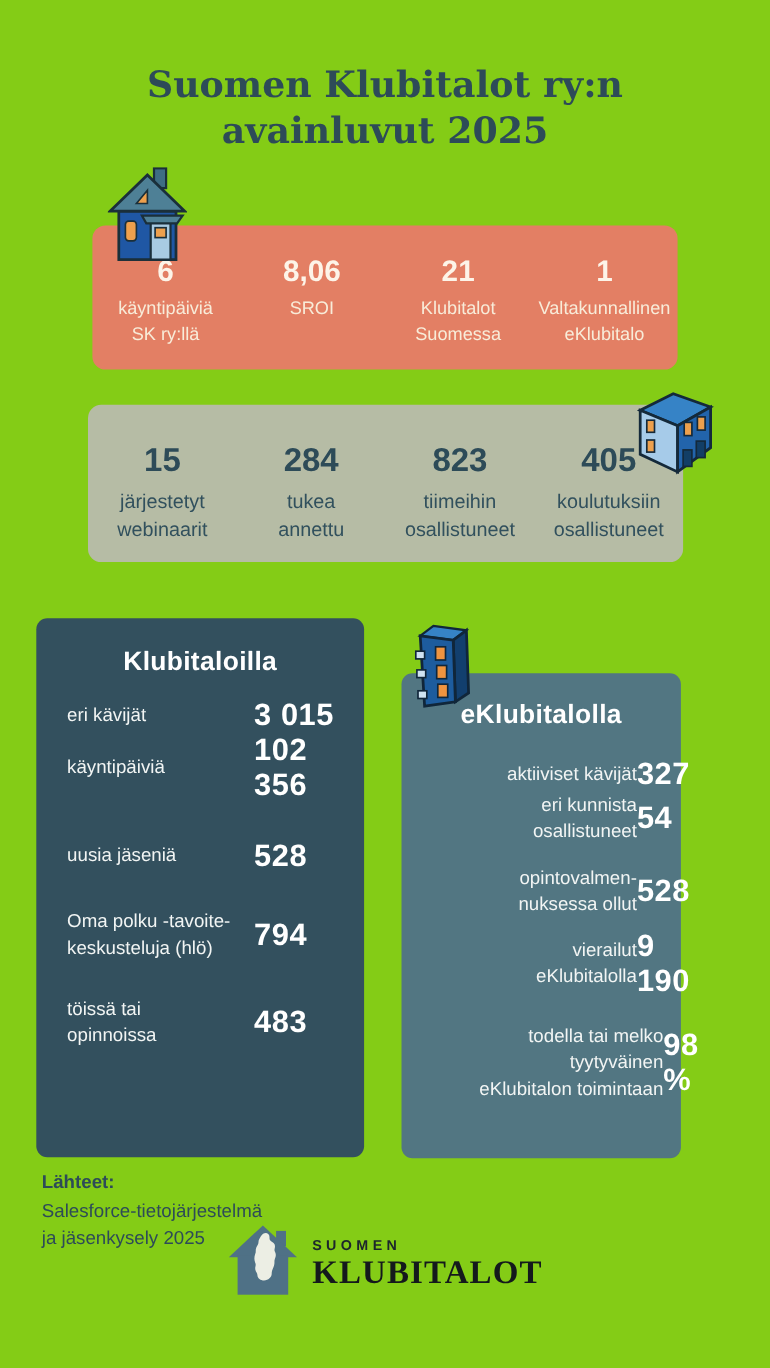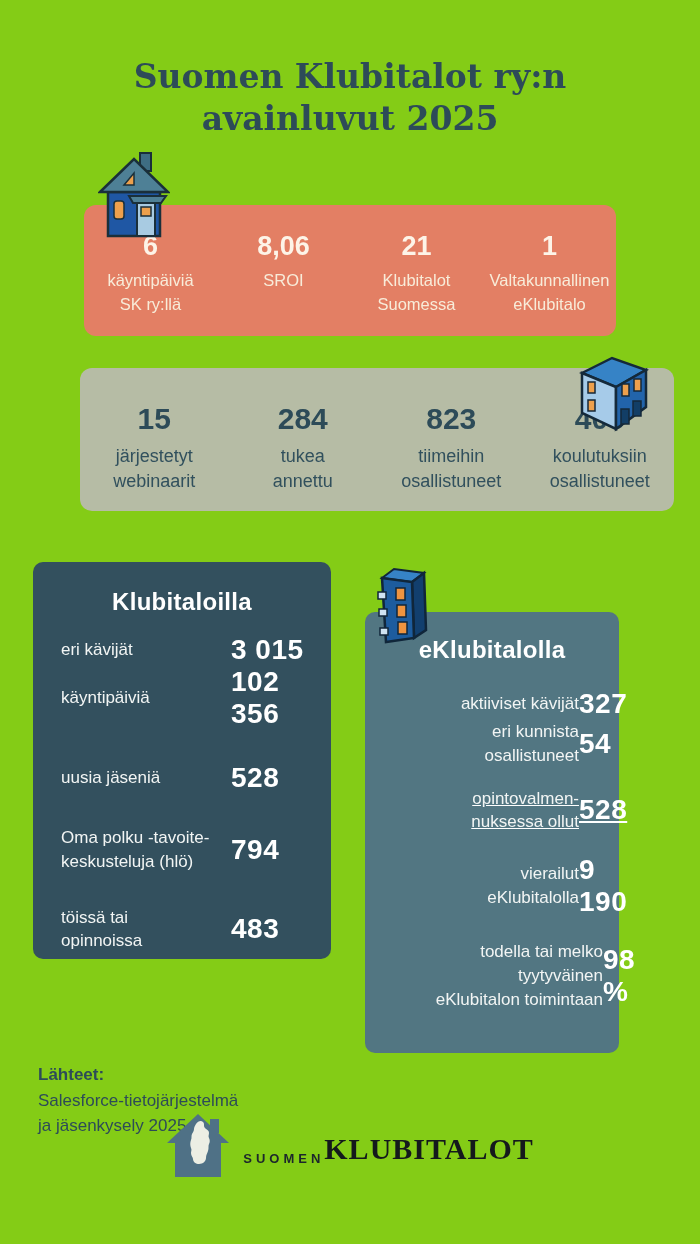--- a/index.html
+++ b/index.html
@@ -16,30 +16,30 @@
   
   .card-orange{
     position:absolute;left:84px;top:205px;width:532px;height:131px;
     background:#e37f64;border-radius:12px;display:flex;align-items:flex-start;
   }
   .card-orange .stat{flex:1;text-align:center;padding-top:26px;}
   .card-orange .stat-value{font-size:27px;font-weight:bold;color:#fdf4e8;}
   .card-orange .stat-label{margin-top:7px;font-size:16.5px;color:#f8ecd9;line-height:1.45;white-space:pre-line;}
 
   .card-green{
-    position:absolute;left:80px;top:368px;width:594px;height:143px;
+    position:absolute;left:80px;top:368px;width:541px;height:143px;
     background:#b6bca5;border-radius:12px;display:flex;align-items:flex-start;
   }
   .card-green .stat{flex:1;text-align:center;padding-top:34px;}
   .card-green .stat-value{font-size:30px;font-weight:bold;color:#2d4b58;}
   .card-green .stat-label{margin-top:8px;font-size:18px;color:#31505d;line-height:1.4;white-space:pre-line;}
 
   
   .card-dark{
-    position:absolute;left:33px;top:562px;width:298px;height:397px;
+    position:absolute;left:33px;top:562px;width:298px;height:490px;
     background:#33505e;border-radius:10px;color:#fff;
     padding:26px 14px 0 28px;box-sizing:border-box;
   }
   .card-teal{
     position:absolute;left:365px;top:612px;width:254px;height:441px;
     background:#527682;border-radius:10px;color:#fff;
     padding:24px 12px 0 34px;box-sizing:border-box;
   }
   .big-card-title{
     text-align:center;font-size:24px;font-weight:bold;color:#fff;letter-spacing:.3px;
@@ -48,41 +48,41 @@
   .card-teal .big-card-title{margin-bottom:24px;margin-right:22px;}
   .row{display:flex;align-items:center;}
   .row-label{font-size:17px;line-height:1.4;white-space:pre-line;color:#f2f5f4;}
   .row-value{font-size:28px;font-weight:bold;color:#ffffff;letter-spacing:.5px;}
   .card-dark .row-label{width:160px;flex:0 0 160px;}
   .card-dark .row-value{margin-left:10px;}
   .card-dark .row-1,.card-dark .row-2,.card-dark .row-3{margin-bottom:32px;}
   .card-dark .row-4{margin-bottom:40px;}
   .card-teal .row-label{width:180px;flex:0 0 180px;text-align:right;}
   .card-teal .row-1{margin-bottom:19px;}
-  .card-teal .row-2{margin-bottom:20px;text-decoration:underline;}
+  .card-teal .row-2{margin-bottom:10px;}
   .card-teal .row-3{margin-bottom:22px;}
   .card-teal .row-4{margin-bottom:20px;margin-left:24px;}
 
   
   .sources{
     position:absolute;left:38px;top:1018px;font-size:17px;color:#2d4b58;line-height:1.5;
   }
   .sources .src-heading{font-weight:bold;margin-top:44px;}
 
   
   .house-icon{position:absolute;left:98px;top:152px;}
   .apartment-icon{position:absolute;left:574px;top:351px;}
   .tower-icon{position:absolute;left:376px;top:564px;}
 
   
   .logo{
     position:absolute;left:0;top:1112px;width:700px;
     display:flex;justify-content:center;align-items:center;gap:13px;
   }
-  .logo-text{display:flex;flex-direction:row;align-items:flex-end;}
+  .logo-text{display:flex;flex-direction:column;}
   .logo-top{
     font-size:13px;font-weight:bold;letter-spacing:4px;color:#1c262c;
   }
   .logo-bottom{
     font-family:"Liberation Serif",serif;font-size:30px;font-weight:bold;
     letter-spacing:1px;color:#14191c;margin-top:1px;
   }
 </style>
 </head>
 <body>

